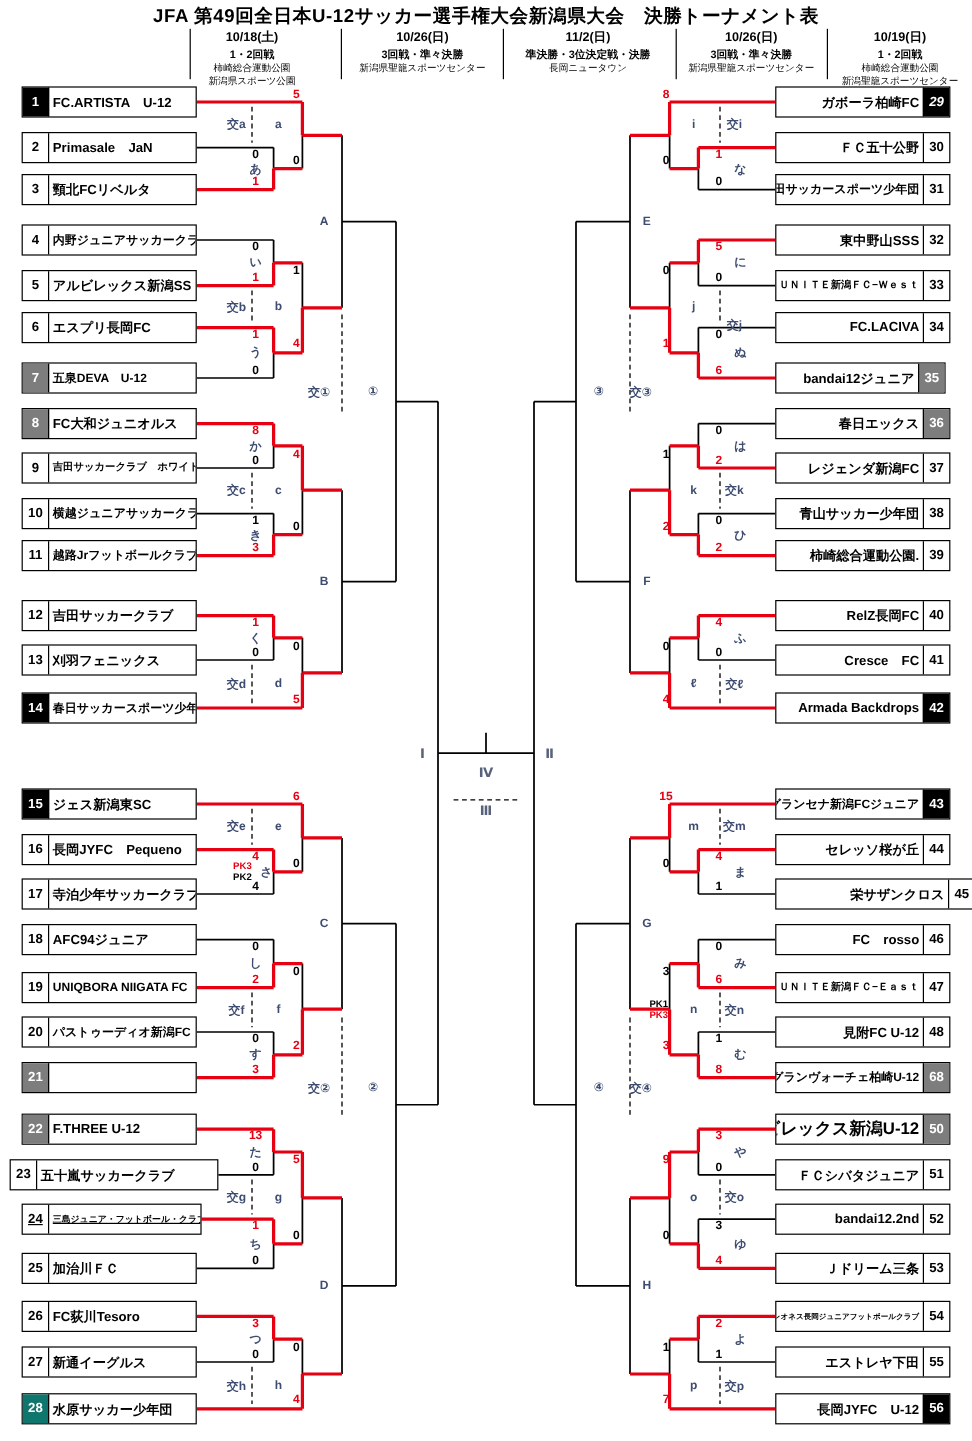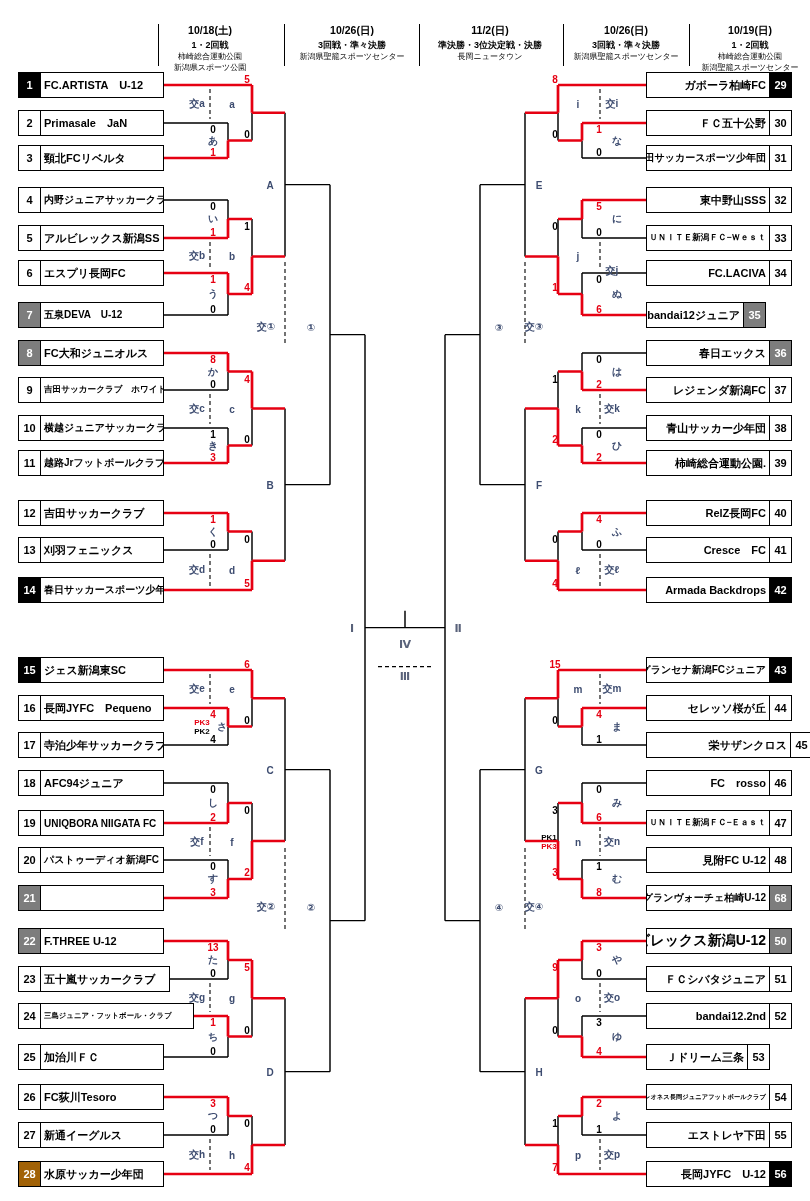--- a/index.html
+++ b/index.html
@@ -28,20 +28,21 @@
   .score{position:absolute;transform:translate(-50%,-50%);font-size:10px;font-weight:bold;
          white-space:nowrap;}
   .score.win{color:#e60012;}
   .score.lose{color:#000;}
   .score.pk{font-size:8px;}
 </style>
 </head>
 <body>
 
 <div id="stage">
+  <div class="title">JFA 第49回全日本U-12サッカー選手権大会新潟県大会　決勝トーナメント表</div>
   <svg id="lines" width="810" height="1201">
       <path d="M164 123L228 123M228 123L228 140.5M252 112.75L252 140.5M164 200L228 200M228 200L228 219M164 315L228 315M228 294L228 315M252 219L252 256.5M285 112.75L285 256.5M285 184.625L330 184.625M164 390L228 390M228 371.5L228 390M164 428L228 428M228 428L228 445.5M252 408.5L252 445.5M164 550L228 550M228 531.5L228 550M252 531.5L252 560.75M285 408.5L285 560.75M285 484.625L330 484.625M164 745L228 745M228 726.5L228 745M252 698.25L252 726.5M164 783L228 783M228 783L228 803M164 860L228 860M228 860L228 879M252 803L252 841M285 698.25L285 841M285 769.625L330 769.625M164 979L228 979M228 960L228 979M164 1057L228 1057M228 1036.5L228 1057M252 998.25L252 1036.5M164 1135L228 1135M228 1116L228 1135M252 1116L252 1145M285 998.25L285 1145M285 1071.625L330 1071.625M330 184.625L330 484.625M330 334.625L365 334.625M330 769.625L330 1071.625M330 920.625L365 920.625M646 158L582 158M582 140.5L582 158M558 112.75L558 140.5M646 238L582 238M582 219L582 238M646 273L582 273M582 273L582 294M558 219L558 256.5M525 112.75L525 256.5M525 184.625L480 184.625M646 353L582 353M582 353L582 371.5M646 428L582 428M582 428L582 445.5M558 371.5L558 408.5M646 550L582 550M582 531.5L582 550M558 531.5L558 560.75M525 408.5L525 560.75M525 484.625L480 484.625M646 745L582 745M582 726.5L582 745M558 698.25L558 726.5M646 783L582 783M582 783L582 803M646 860L582 860M582 860L582 879M558 803L558 841M525 698.25L525 841M525 769.625L480 769.625M646 979L582 979M582 960L582 979M646 1016L582 1016M582 1016L582 1036.5M558 998.25L558 1036.5M646 1135L582 1135M582 1116L582 1135M558 1116L558 1145M525 998.25L525 1145M525 1071.625L480 1071.625M480 184.625L480 484.625M480 334.625L445 334.625M480 769.625L480 1071.625M480 920.625L445 920.625M365 334.625L365 920.625M445 334.625L445 920.625M365 627.625L445 627.625M405 627.625L405 610.625" stroke="#000000" stroke-width="1.45" fill="none"></path>
       <path d="M210 89L210 119M210 242L210 269M210 394L210 424M210 554L210 586M210 674L210 704M210 827L210 856M210 983L210 1012M210 1139L210 1170M285 262L285 345M285 848L285 930M600 89L600 119M600 242L600 269M600 394L600 424M600 554L600 586M600 674L600 704M600 827L600 856M600 983L600 1012M600 1139L600 1170M525 262L525 345M525 848L525 930M378 666.625L432 666.625" stroke="#000000" stroke-width="1.1" stroke-dasharray="4 3" fill="none"></path>
       <path d="M164 85L252 85M164 158L228 158M228 140.5L228 158M228 140.5L252 140.5M252 85L252 112.75M252 112.75L285 112.75M164 238L228 238M228 219L228 238M228 219L252 219M164 273L228 273M228 273L228 294M228 294L252 294M252 256.5L252 294M252 256.5L285 256.5M164 353L228 353M228 353L228 371.5M228 371.5L252 371.5M164 463L228 463M228 445.5L228 463M228 445.5L252 445.5M252 371.5L252 408.5M252 408.5L285 408.5M164 513L228 513M228 513L228 531.5M228 531.5L252 531.5M164 590L252 590M252 560.75L252 590M252 560.75L285 560.75M164 670L252 670M164 708L228 708M228 708L228 726.5M228 726.5L252 726.5M252 670L252 698.25M252 698.25L285 698.25M164 823L228 823M228 803L228 823M228 803L252 803M164 898L228 898M228 879L228 898M228 879L252 879M252 841L252 879M252 841L285 841M164 941L228 941M228 941L228 960M228 960L252 960M164 1016L228 1016M228 1016L228 1036.5M228 1036.5L252 1036.5M252 960L252 998.25M252 998.25L285 998.25M164 1097L228 1097M228 1097L228 1116M228 1116L252 1116M164 1174L252 1174M252 1145L252 1174M252 1145L285 1145M646 85L558 85M646 123L582 123M582 123L582 140.5M582 140.5L558 140.5M558 85L558 112.75M558 112.75L525 112.75M646 200L582 200M582 200L582 219M582 219L558 219M646 315L582 315M582 294L582 315M582 294L558 294M558 256.5L558 294M558 256.5L525 256.5M646 390L582 390M582 371.5L582 390M582 371.5L558 371.5M646 463L582 463M582 445.5L582 463M582 445.5L558 445.5M558 408.5L558 445.5M558 408.5L525 408.5M646 513L582 513M582 513L582 531.5M582 531.5L558 531.5M646 590L558 590M558 560.75L558 590M558 560.75L525 560.75M646 670L558 670M646 708L582 708M582 708L582 726.5M582 726.5L558 726.5M558 670L558 698.25M558 698.25L525 698.25M646 823L582 823M582 803L582 823M582 803L558 803M646 898L582 898M582 879L582 898M582 879L558 879M558 841L558 879M558 841L525 841M646 941L582 941M582 941L582 960M582 960L558 960M646 1057L582 1057M582 1036.5L582 1057M582 1036.5L558 1036.5M558 960L558 998.25M558 998.25L525 998.25M646 1097L582 1097M582 1097L582 1116M582 1116L558 1116M646 1174L558 1174M558 1145L558 1174M558 1145L525 1145" stroke="#e60012" stroke-width="2.7" fill="none"></path>
     </svg>
   <div id="schedule">
       <div class="sch-col" style="left: 146px; width: 128px;">
         <div class="sch-date">10/18(土)</div>
         <div class="sch-round">1・2回戦</div>
         <div class="sch-venue">柿崎総合運動公園</div>
@@ -156,47 +157,47 @@
         <div class="team-name" style="font-size: 10px;">パストゥーディオ新潟FC</div>
       </div>
       <div class="team-box" style="left: 18px; top: 885px; width: 146px;">
         <div class="num-cell num-l" style="background: rgb(125, 125, 125); color: rgb(255, 255, 255);">21</div>
         <div class="team-name" style="font-size: 11px; margin-top: 47px;">加茂南蒲SCクラージュ</div>
       </div>
       <div class="team-box" style="left: 18px; top: 928px; width: 146px;">
         <div class="num-cell num-l" style="background: rgb(125, 125, 125); color: rgb(255, 255, 255);">22</div>
         <div class="team-name" style="font-size: 11px;">F.THREE U-12</div>
       </div>
-      <div class="team-box" style="left: 18px; top: 966px; width: 152px;">
+      <div class="team-box" style="left: 8px; top: 966px; width: 174px;">
         <div class="num-cell num-l">23</div>
         <div class="team-name" style="font-size: 11px;">五十嵐サッカークラブ</div>
       </div>
-      <div class="team-box" style="left: 18px; top: 1003px; width: 176px;">
+      <div class="team-box" style="left: 18px; top: 1003px; width: 150px; text-decoration: underline;">
         <div class="num-cell num-l">24</div>
         <div class="team-name" style="font-size: 7.4px;">三島ジュニア・フットボール・クラブ</div>
       </div>
       <div class="team-box" style="left: 18px; top: 1044px; width: 146px;">
         <div class="num-cell num-l">25</div>
         <div class="team-name" style="font-size: 11px;">加治川ＦＣ</div>
       </div>
       <div class="team-box" style="left: 18px; top: 1084px; width: 146px;">
         <div class="num-cell num-l">26</div>
         <div class="team-name" style="font-size: 11px;">FC荻川Tesoro</div>
       </div>
       <div class="team-box" style="left: 18px; top: 1122px; width: 146px;">
         <div class="num-cell num-l">27</div>
         <div class="team-name" style="font-size: 11px;">新通イーグルス</div>
       </div>
       <div class="team-box" style="left: 18px; top: 1161px; width: 146px;">
-        <div class="num-cell num-l" style="background: #a16207; color: rgb(255, 255, 255);">28</div>
+        <div class="num-cell num-l" style="background: #0f766e; color: rgb(255, 255, 255);">28</div>
         <div class="team-name" style="font-size: 11px;">水原サッカー少年団</div>
       </div>
       <div class="team-box" style="left: 646px; top: 72px; width: 146px; padding-left: 37px;">
         <div class="team-name name-r" style="font-size: 11px;">ジョガボーラ柏崎FC</div>
-        <div class="num-cell num-r" style="background: rgb(0, 0, 0); color: rgb(255, 255, 255);">29</div>
+        <div class="num-cell num-r" style="background: rgb(0, 0, 0); color: rgb(255, 255, 255); font-style: italic;">29</div>
       </div>
       <div class="team-box" style="left: 646px; top: 110px; width: 146px;">
         <div class="team-name name-r" style="font-size: 11px;">ＦＣ五十公野</div>
         <div class="num-cell num-r">30</div>
       </div>
       <div class="team-box" style="left: 646px; top: 145px; width: 146px;">
         <div class="team-name name-r" style="font-size: 10px;">高田サッカースポーツ少年団</div>
         <div class="num-cell num-r">31</div>
       </div>
       <div class="team-box" style="left: 646px; top: 187px; width: 146px;">
@@ -204,21 +205,21 @@
         <div class="num-cell num-r">32</div>
       </div>
       <div class="team-box" style="left: 646px; top: 225px; width: 146px;">
         <div class="team-name name-r" style="font-size: 8.6px;">ＵＮＩＴＥ新潟ＦＣ−Ｗｅｓｔ</div>
         <div class="num-cell num-r">33</div>
       </div>
       <div class="team-box" style="left: 646px; top: 260px; width: 146px;">
         <div class="team-name name-r" style="font-size: 11px;">FC.LACIVA</div>
         <div class="num-cell num-r">34</div>
       </div>
-      <div class="team-box" style="left: 646px; top: 302px; width: 120px;">
+      <div class="team-box" style="left: 646px; top: 302px; width: 142px;">
         <div class="team-name name-r" style="font-size: 11px;">bandai12ジュニア</div>
         <div class="num-cell num-r" style="background: rgb(125, 125, 125); color: rgb(255, 255, 255);">35</div>
       </div>
       <div class="team-box" style="left: 646px; top: 340px; width: 146px;">
         <div class="team-name name-r" style="font-size: 11px;">春日エックス</div>
         <div class="num-cell num-r" style="background: rgb(125, 125, 125); color: rgb(255, 255, 255);">36</div>
       </div>
       <div class="team-box" style="left: 646px; top: 377px; width: 146px;">
         <div class="team-name name-r" style="font-size: 11px;">レジェンダ新潟FC</div>
         <div class="num-cell num-r">37</div>
@@ -276,21 +277,21 @@
         <div class="num-cell num-r" style="background: rgb(125, 125, 125); color: rgb(255, 255, 255);">50</div>
       </div>
       <div class="team-box" style="left: 646px; top: 966px; width: 146px;">
         <div class="team-name name-r" style="font-size: 11px;">ＦＣシバタジュニア</div>
         <div class="num-cell num-r">51</div>
       </div>
       <div class="team-box" style="left: 646px; top: 1003px; width: 146px;">
         <div class="team-name name-r" style="font-size: 11px;">bandai12.2nd</div>
         <div class="num-cell num-r">52</div>
       </div>
-      <div class="team-box" style="left: 646px; top: 1044px; width: 124px;">
+      <div class="team-box" style="left: 646px; top: 1044px; width: 146px;">
         <div class="team-name name-r" style="font-size: 11px;">Ｊドリーム三条</div>
         <div class="num-cell num-r">53</div>
       </div>
       <div class="team-box" style="left: 646px; top: 1084px; width: 146px;">
         <div class="team-name name-r" style="font-size: 6.3px;">レオネス長岡ジュニアフットボールクラブ</div>
         <div class="num-cell num-r">54</div>
       </div>
       <div class="team-box" style="left: 646px; top: 1122px; width: 146px;">
         <div class="team-name name-r" style="font-size: 11px;">エストレヤ下田</div>
         <div class="num-cell num-r">55</div>

